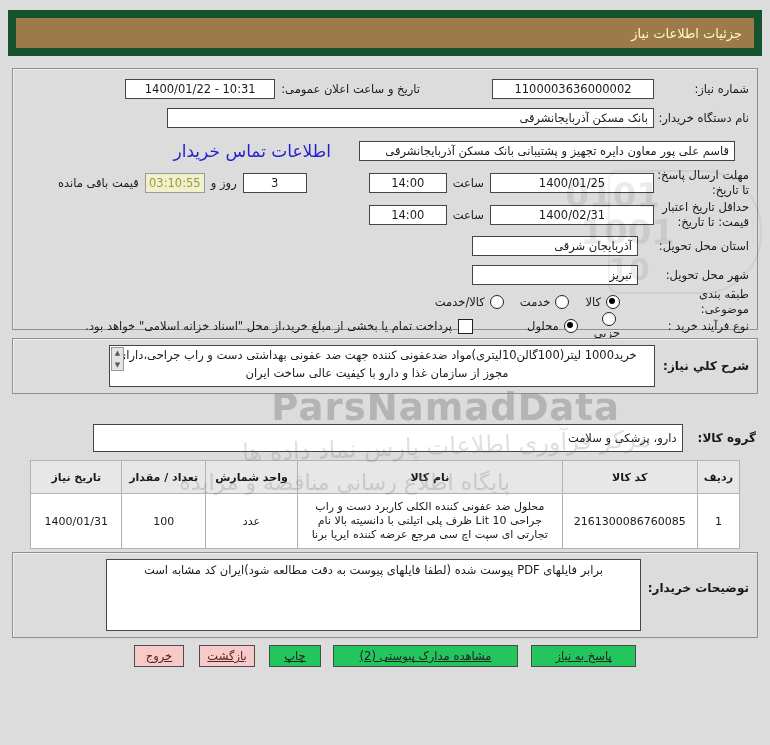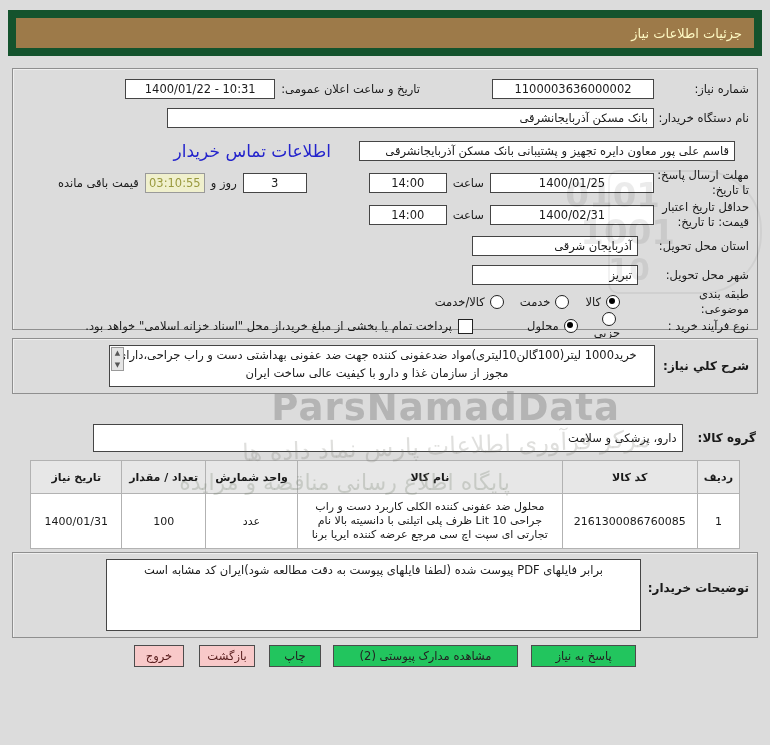--- a/index.html
+++ b/index.html
@@ -85,21 +85,21 @@
     border:1px solid #b2b2b2;font-size:11px;text-align:center;
     padding:2px 3px;vertical-align:middle;
   }
   .goods-table th{background:#e7e7e7;font-weight:bold;height:28px;}
   .goods-table td{height:50px;background:#fff;}
   .name-cell{line-height:14px;font-size:11px;}
   
   .btnrow{position:absolute;top:645px;right:12px;left:12px;display:flex;align-items:center;padding-right:122px;box-sizing:border-box;}
   .btn{
     height:22px;border:1px solid #4c4c4c;display:flex;align-items:center;justify-content:center;
-    font-size:11.5px;box-sizing:border-box;cursor:pointer;white-space:nowrap;
+    font-size:11.5px;box-sizing:border-box;cursor:pointer;white-space:nowrap;text-decoration:underline;
   }
   .btn.green{background:#22c55e;color:#222;}
   .btn.pink{background:#f8c9c9;color:#5c2020;}
   
   .wm{position:absolute;pointer-events:none;z-index:6;white-space:nowrap;}
   .wm-brand{top:386px;right:150px;font-size:37px;font-weight:bold;color:rgba(140,140,140,0.50);direction:ltr;letter-spacing:1px;}
   .wm-line1{top:432px;right:120px;font-size:24px;color:rgba(110,110,100,0.22);transform:rotate(-2deg);}
   .wm-line2{top:470px;right:260px;font-size:22px;color:rgba(120,130,110,0.28);}
   .wm-d0{top:175px;right:110px;font-size:34px;font-weight:bold;color:rgba(0,0,0,0.08);direction:ltr;}
   .wm-d1{top:212px;right:95px;font-size:34px;font-weight:bold;color:rgba(0,0,0,0.08);direction:ltr;}

